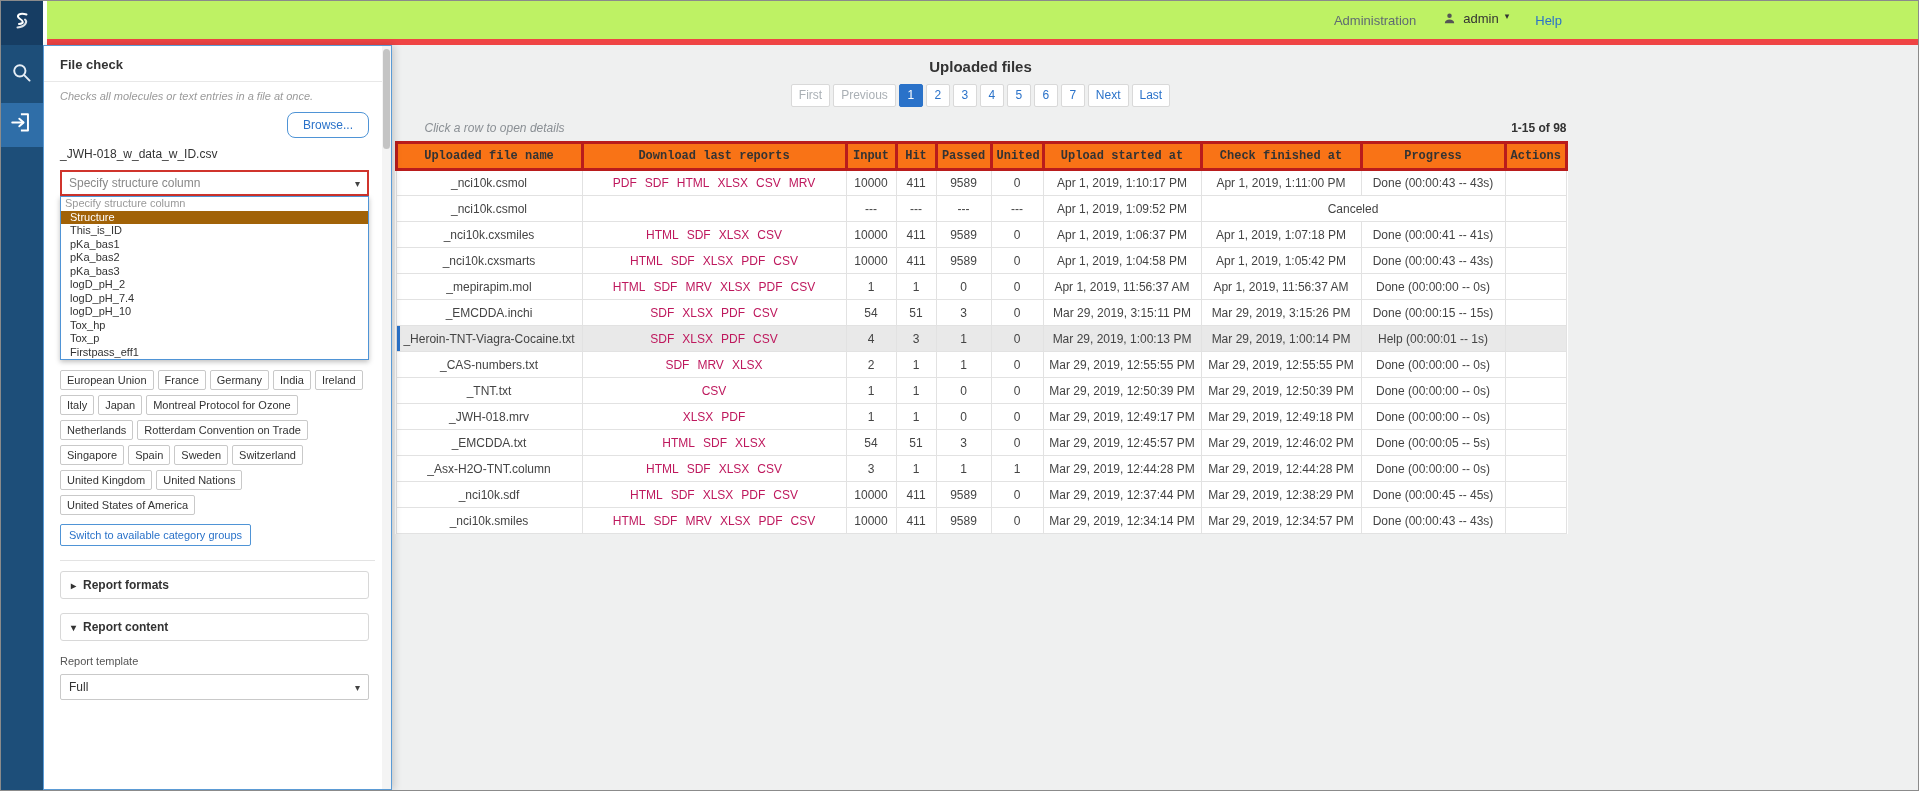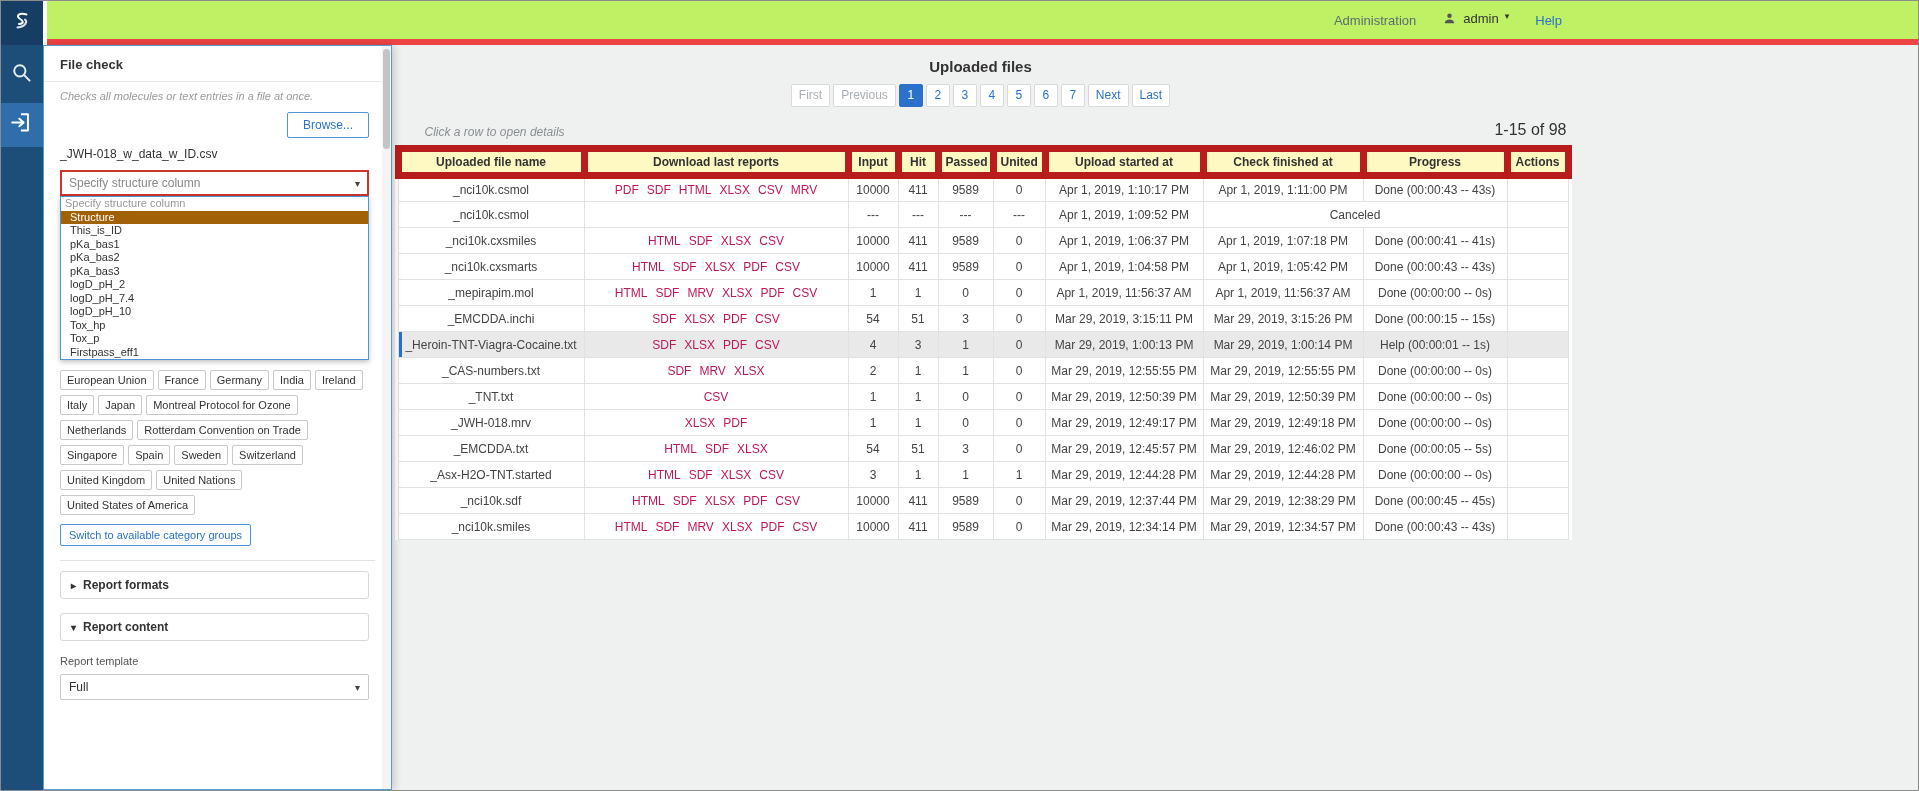--- a/index.html
+++ b/index.html
@@ -24,40 +24,40 @@
   .main { position:absolute; left:42px; top:44px; right:0; bottom:0; background:#eff0f0; overflow:hidden; }
   .content { width:1172px; margin:0 auto; }
   .page-title { text-align:center; font-size:15px; font-weight:bold; color:#333; margin:13px 0 9px; }
   .pagination { display:flex; justify-content:center; gap:3px; margin-bottom:14px; }
   .page-btn { min-width:24px; height:23px; padding:0 7px; line-height:21px; border:1px solid #d9d9d9; background:#fff;
               color:#2a72c9; font-size:12px; text-align:center; border-radius:2px; cursor:pointer; text-decoration:none; }
   .page-btn.disabled { color:#aab0b5; cursor:default; }
   .page-btn.active { background:#2a72c9; border-color:#2a72c9; color:#fff; }
   .table-meta { display:flex; justify-content:space-between; align-items:flex-end; margin-bottom:6px; }
   .hint { color:#8a8f94; font-style:italic; font-size:12px; padding-left:30px; }
-  .range { color:#333; font-weight:normal; font-size:16px; }
+  .range { color:#333; font-weight:bold; font-size:12px; }
 
   table { width:100%; border-collapse:collapse; table-layout:fixed; background:#fff; font-size:12px; color:#444; }
-  th { background:#fef9c3; border:7px solid #b91c1c; font-weight:bold; color:#333; height:27px; padding:0 4px;
-       overflow:hidden; white-space:nowrap; }
+  th { background:#f97316; border:3px solid #b91c1c; font-weight:bold; color:#333; height:27px; padding:0 4px;
+       overflow:hidden; white-space:nowrap;font-family:Liberation Mono, monospace; }
   td { border:1px solid #e2e2e2; height:26px; text-align:center; padding:0 4px; overflow:hidden; white-space:nowrap; background:#fff; }
   tbody tr { cursor:pointer; }
   tr.selected td { background:#e9e9e9; }
   tr.selected td:first-child { box-shadow: inset 3px 0 0 #2a72c9; }
   .report-link { color:#be185d; text-decoration:none; margin:2px 4px; cursor:pointer; }
 
   
   .panel { position:absolute; left:42px; top:44px; bottom:0; width:349px; background:#fff;
            border:1px solid #5b9bd5; box-shadow:2px 0 8px rgba(0,0,0,0.18); z-index:20; }
   .panel-header { padding:11px 16px 9px; font-size:13px; font-weight:bold; color:#333; border-bottom:1px solid #e8e8e8; }
   .panel-body { padding:8px 22px 12px 16px; }
   .desc { font-style:italic; color:#9a9a9a; font-size:11px; margin-bottom:10px; }
   .browse-row { text-align:right; margin-bottom:9px; }
   .browse-btn { border:1px solid #4f94d6; color:#2a72c9; background:#fff; font-size:12px; padding:5px 15px;
-                border-radius:2px; cursor:pointer; font-family:inherit; }
+                border-radius:8px; cursor:pointer; font-family:inherit; }
   .file-name { font-size:12px; color:#333; margin-bottom:9px; }
   .select-wrap { position:relative; }
   .struct-select { border:2px solid #d0342c; height:26px; display:flex; align-items:center; justify-content:space-between;
                    padding:0 7px; font-size:12px; color:#888; background:#fff; cursor:pointer; }
   .struct-select .caret { color:#444; font-size:10px; }
   .dropdown { position:absolute; top:100%; left:0; right:0; background:#fff; border:1px solid #4f94d6;
               box-shadow:0 2px 5px rgba(0,0,0,0.25); z-index:10; }
   .dd-item { font-size:11px; line-height:13.5px; height:13.5px; padding-left:9px; color:#333; white-space:nowrap;
              overflow:hidden; cursor:pointer; }
   .dd-item.placeholder { color:#9a9a9a; padding-left:4px; }
@@ -301,21 +301,21 @@
               <td>54</td>
               <td>51</td>
               <td>3</td>
               <td>0</td>
               <td>Mar 29, 2019, 12:45:57 PM</td>
               <td>Mar 29, 2019, 12:46:02 PM</td>
               <td>Done (00:00:05 -- 5s)</td>
               <td></td>
             </tr>
             <tr>
-              <td>_Asx-H2O-TNT.started</td>
+              <td>_Asx-H2O-TNT.column</td>
               <td><a class="report-link">HTML</a><a class="report-link">SDF</a><a class="report-link">XLSX</a><a class="report-link">CSV</a></td>
               <td>3</td>
               <td>1</td>
               <td>1</td>
               <td>1</td>
               <td>Mar 29, 2019, 12:44:28 PM</td>
               <td>Mar 29, 2019, 12:44:28 PM</td>
               <td>Done (00:00:00 -- 0s)</td>
               <td></td>
             </tr>

